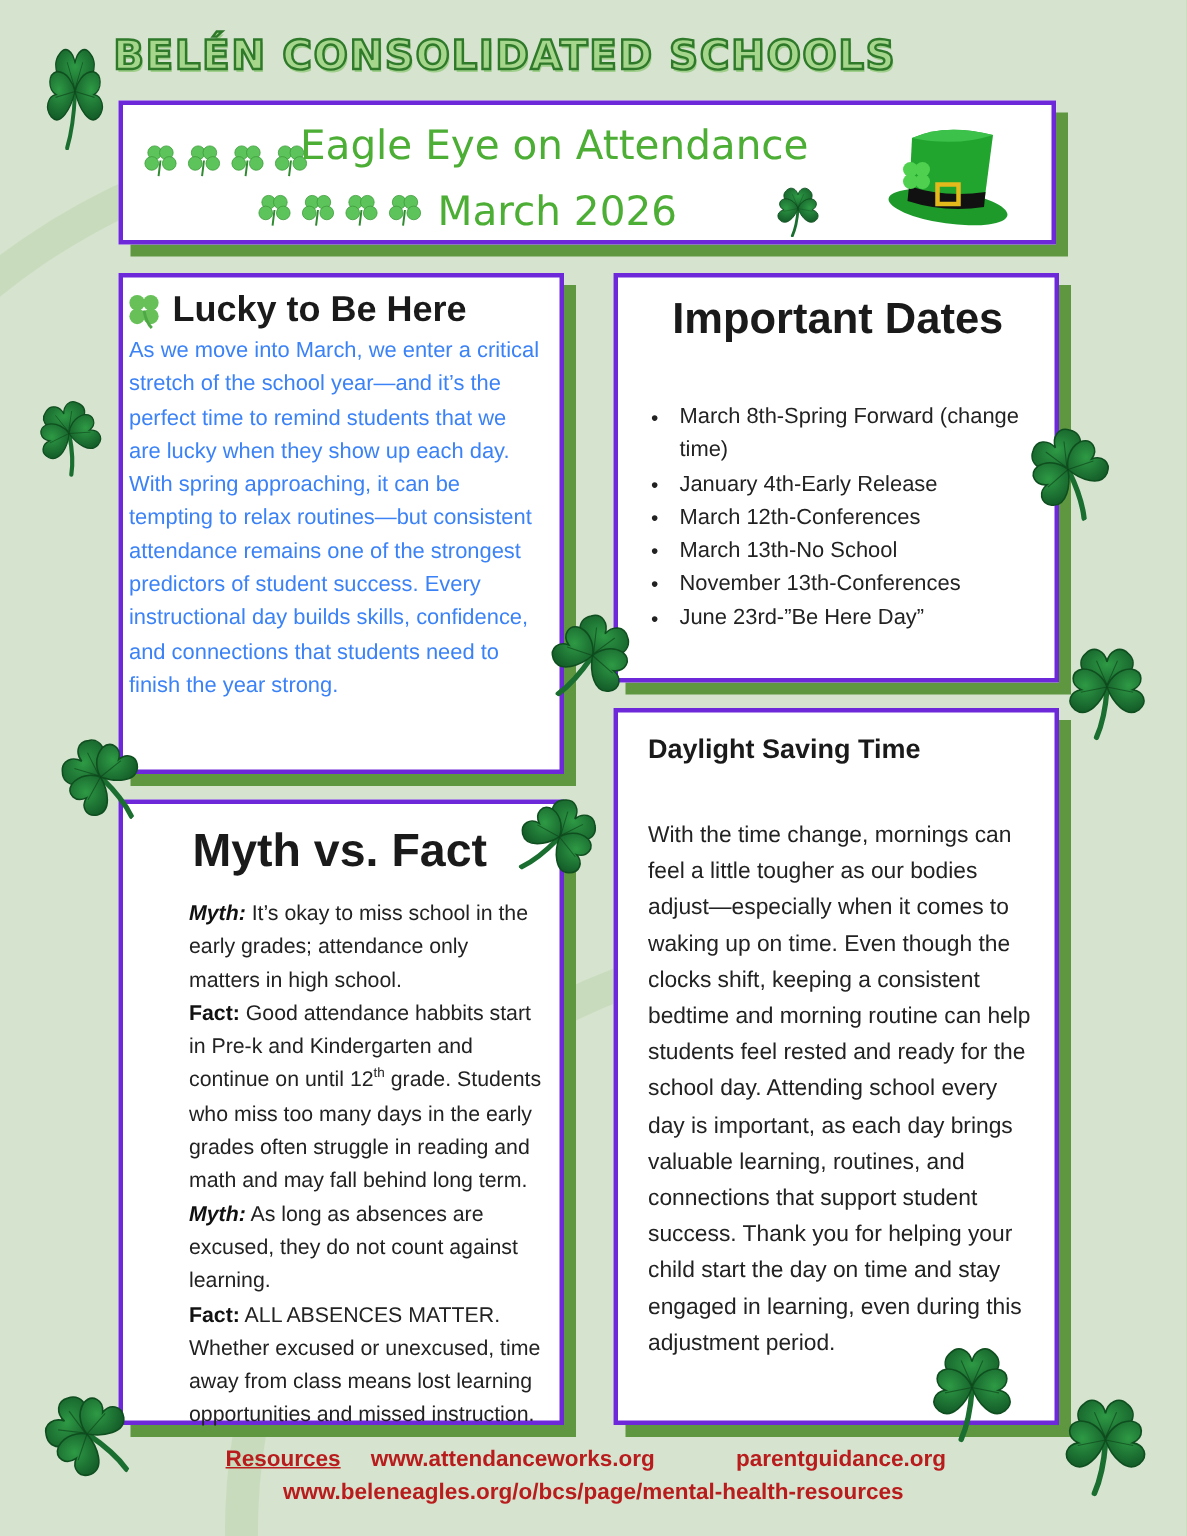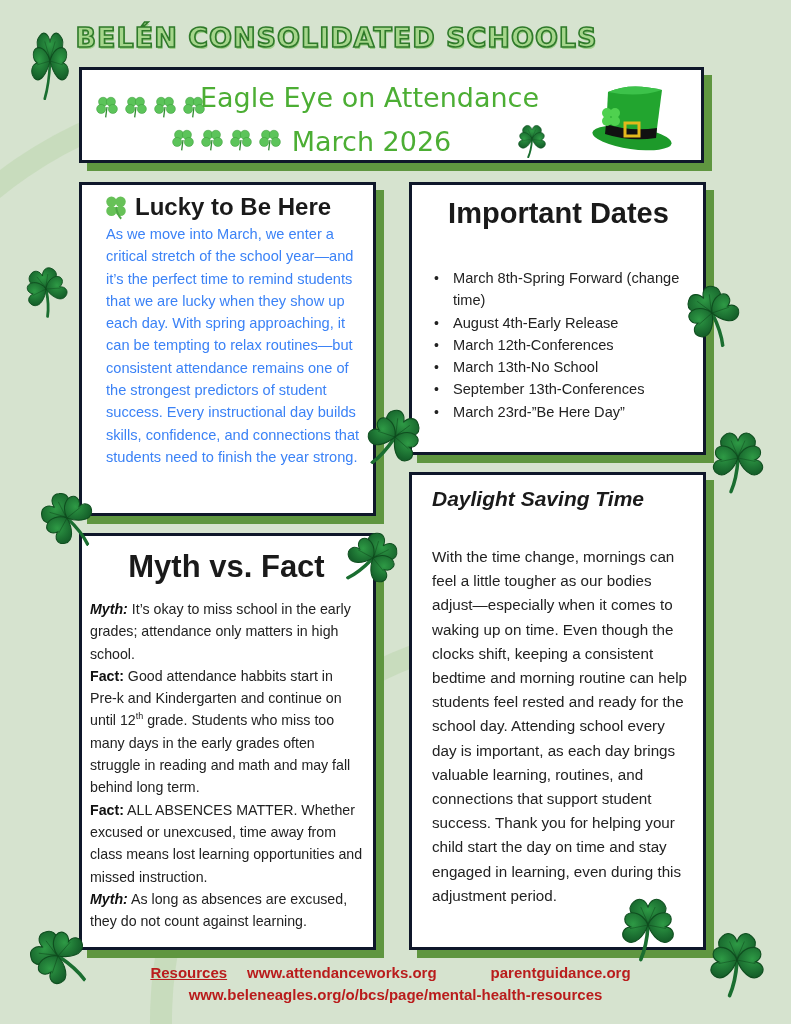--- a/index.html
+++ b/index.html
@@ -21,53 +21,53 @@
       position: absolute; left: 0; top: 22px; width: 673px; text-align: center;
       font-family: "DejaVu Sans", sans-serif;
       font-weight: bold; font-size: 27px; letter-spacing: 1px;
       color: #a6d68c;
       -webkit-text-stroke: 1.6px #2f7a2a;
       text-shadow: 1px 2px 0 #9fcf8a;
     }
     .card {
       position: absolute;
       background: #fff;
-      border: 3px solid #0f172a;
+      border: 3px solid #6d28d9;
       box-shadow: 8px 8px 0 #5f9640;
     }
     .header-card { left: 79px; top: 67px; width: 625px; height: 96px; }
     .header-title {
       position: absolute; left: 0; width: 100%; text-align: center;
       color: #4cae34; font-size: 27px; font-family: "DejaVu Sans", sans-serif; font-weight: normal;
     }
     .header-title.t1 { top: 12px; left: -22px; }
     .header-title.t2 { top: 56px; left: -20px; }
     .mini-clovers { position: absolute; display: flex; gap: 3px; }
     .mini-clovers.row1 { left: 12px; top: 24px; }
     .mini-clovers.row2 { left: 88px; top: 57px; }
     .hat { position: absolute; left: 508px; top: 10px; }
     .big-clover-hdr { position: absolute; left: 430px; top: 50px; }
 
-    .lucky-card { left: 79px; top: 182px; width: 297px; height: 334px; padding: 6px 12px 8px 24px; }
+    .lucky-card { left: 79px; top: 182px; width: 297px; height: 334px; padding: 6px 12px 8px 4px; }
     .dates-card { left: 409px; top: 182px; width: 297px; height: 273px; padding: 6px 10px 12px 12px; }
     .myth-card { left: 79px; top: 533px; width: 297px; height: 417px; padding: 6px 10px 8px 8px; }
     .dst-card { left: 409px; top: 472px; width: 297px; height: 478px; padding: 6px 10px 8px 20px; }
 
     .h-lucky { font-size: 24px; font-weight: bold; display: flex; align-items: center; gap: 6px; margin-left: -3px; line-height: 32px; }
     .body-text { font-size: 14.6px; line-height: 22.3px; color: #3b82f6; }
     .h-dates { font-size: 29px; font-weight: bold; text-align: center; line-height: 44px; margin-bottom: 2px; }
     .dates-list { list-style: none; font-size: 14.6px; line-height: 22.3px; color: #222; margin-top: 32px; }
     .dates-list li { position: relative; padding-left: 29px; }
     .dates-list li::before { content: "•"; position: absolute; left: 10px; top: 0; font-size: 14px; }
     sup { font-size: 9px; vertical-align: super; line-height: 0; }
     .h-myth { font-size: 31px; font-weight: bold; text-align: center; line-height: 46px; margin: 2px 0 8px 0; }
-    .myth-body { font-size: 14.2px; line-height: 22.3px; color: #222; }
+    .myth-body { font-size: 14.2px; line-height: 22.3px; color: #222; margin-left: 36px; }
     .myth-body b { color: #111; }
     .myth-body .myth-lbl { font-style: italic; }
-    .h-dst { font-size: 21px; font-weight: bold; line-height: 36px; margin-left: 0; margin-bottom: 6px; font-style: italic; }
+    .h-dst { font-size: 18px; font-weight: bold; line-height: 36px; margin-left: 0; margin-bottom: 6px; }
     .dst-body { font-size: 15.2px; line-height: 24.2px; color: #222; margin-top: 28px; }
 
     .footer { position: absolute; left: 0; top: 962px; width: 791px; text-align: center; font-weight: bold; font-size: 15px; line-height: 22px; color: #b91c1c; }
     .footer .row1 { display: flex; justify-content: center; gap: 20px; margin-left: -10px; }
     .footer .res-label { text-decoration: underline; }
     .footer .sp { width: 14px; }
 
     .clover { position: absolute; }
   </style>
 </head>
@@ -172,35 +172,35 @@
     </svg>
     <span>Lucky to Be Here</span>
   </div>
   <p class="body-text">As we move into March, we enter a critical stretch of the school year—and it’s the perfect time to remind students that we are lucky when they show up each day. With spring approaching, it can be tempting to relax routines—but consistent attendance remains one of the strongest predictors of student success. Every instructional day builds skills, confidence, and connections that students need to finish the year strong.</p>
 </div>
 
 <div class="card dates-card">
   <div class="h-dates">Important Dates</div>
   <ul class="dates-list">
     <li>March 8th-Spring Forward (change time)</li>
-    <li>August 4th-Early Release</li>
+    <li>January 4th-Early Release</li>
     <li>March 12th-Conferences</li>
     <li>March 13th-No School</li>
-    <li>September 13th-Conferences</li>
-    <li>March 23rd-”Be Here Day”</li>
+    <li>November 13th-Conferences</li>
+    <li>June 23rd-”Be Here Day”</li>
   </ul>
 </div>
 
 <div class="card myth-card">
   <div class="h-myth">Myth vs. Fact</div>
   <div class="myth-body">
     <div><b class="myth-lbl">Myth:</b><span> It’s okay to miss school in the early grades; attendance only matters in high school.</span></div>
     <div><b>Fact:</b><span> Good attendance habbits start in Pre-k and Kindergarten and continue on until 12</span><sup>th</sup><span> grade. Students who miss too many days in the early grades often struggle in reading and math and may fall behind long term.</span></div>
+    <div><b class="myth-lbl">Myth:</b><span> As long as absences are excused, they do not count against learning.</span></div>
     <div><b>Fact:</b><span> ALL ABSENCES MATTER. Whether excused or unexcused, time away from class means lost learning opportunities and missed instruction.</span></div>
-    <div><b class="myth-lbl">Myth:</b><span> As long as absences are excused, they do not count against learning.</span></div>
   </div>
 </div>
 
 <div class="card dst-card">
   <div class="h-dst">Daylight Saving Time</div>
   <p class="dst-body">With the time change, mornings can feel a little tougher as our bodies adjust—especially when it comes to waking up on time. Even though the clocks shift, keeping a consistent bedtime and morning routine can help students feel rested and ready for the school day. Attending school every day is important, as each day brings valuable learning, routines, and connections that support student success. Thank you for helping your child start the day on time and stay engaged in learning, even during this adjustment period.</p>
 </div>
 
 <div class="footer">
   <div class="row1">

